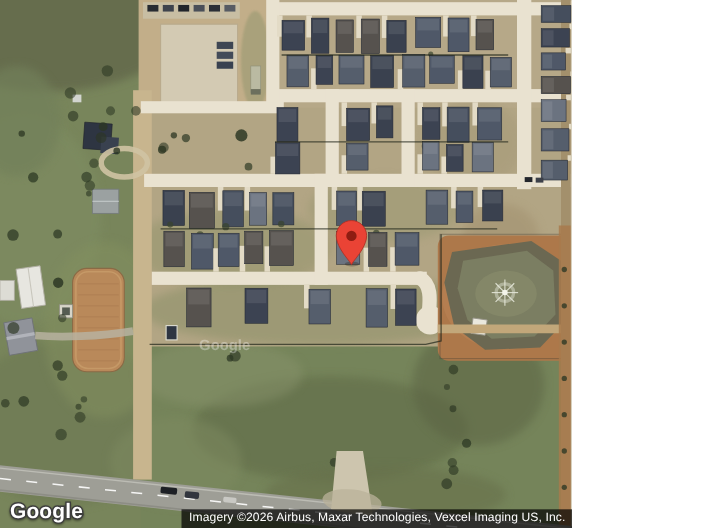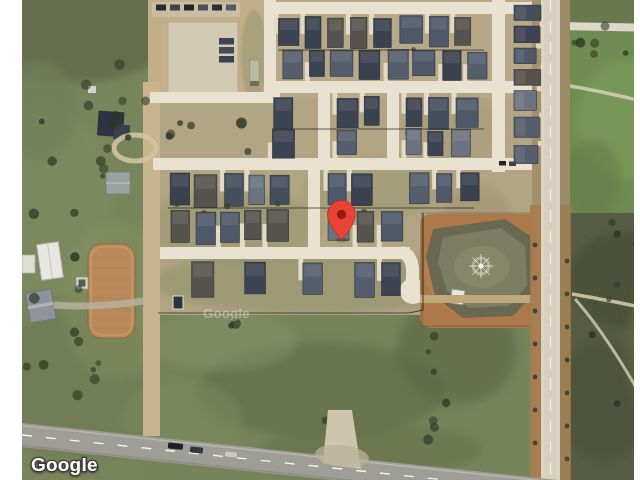--- a/index.html
+++ b/index.html
@@ -1,18 +1,18 @@
 <!DOCTYPE html>
 <html><head>
 <meta charset="utf-8">
 <style>
   html,body{margin:0;padding:0;background:#ffffff;}
   .map-container{
-    position:relative;width:612px;height:480px;overflow:hidden;
-    font-family:"Liberation Sans",sans-serif;background:#ef4444;margin-left:22px;
+    position:relative;width:520px;height:480px;overflow:hidden;
+    font-family:"Liberation Sans",sans-serif;background:#ef4444;
   }
   .map-container svg.base{position:absolute;left:0;top:0;display:block;}
   .google-logo{position:absolute;left:6px;bottom:2px;filter:drop-shadow(0 1px 1px rgba(0,0,0,0.45));}
   .google-logo text{
     font-family:"Liberation Sans",sans-serif;font-size:19px;font-weight:bold;
     fill:#ffffff;stroke:#3d3d3d;stroke-width:2.6px;paint-order:stroke;letter-spacing:0.2px;
   }
   .attribution{
     position:absolute;right:0;bottom:0;height:17px;line-height:17px;
     background:rgba(0,0,0,0.70);color:#ffffff;font-size:11px;
@@ -443,13 +443,14 @@
       <ellipse cx="320" cy="240" rx="6.5" ry="2.2" fill="rgba(40,30,20,0.30)"></ellipse>
       <path d="M319.5 200.5c-7.62 0-13.8 6.18-13.8 13.8 0 3.9 1.63 8.06 3.9 12.1 3.53 6.27 8.02 10.66 9.9 14.1 1.88-3.44 6.37-7.83 9.9-14.1 2.27-4.04 3.9-8.2 3.9-12.1 0-7.62-6.18-13.8-13.8-13.8z" stroke="#b03024" stroke-width="0.8" fill="#EA4335"></path>
       <circle cx="319.5" cy="214.5" r="4.7" fill="#8E1D12"></circle>
     </g>
   </svg>
 
   <svg class="google-logo" width="92" height="26">
     <text x="3" y="19">Google</text>
   </svg>
 
+  <div class="attribution">Imagery ©2026 Airbus, Maxar Technologies, Vexcel Imaging US, Inc.</div>
 </div>
 
 </body></html>

